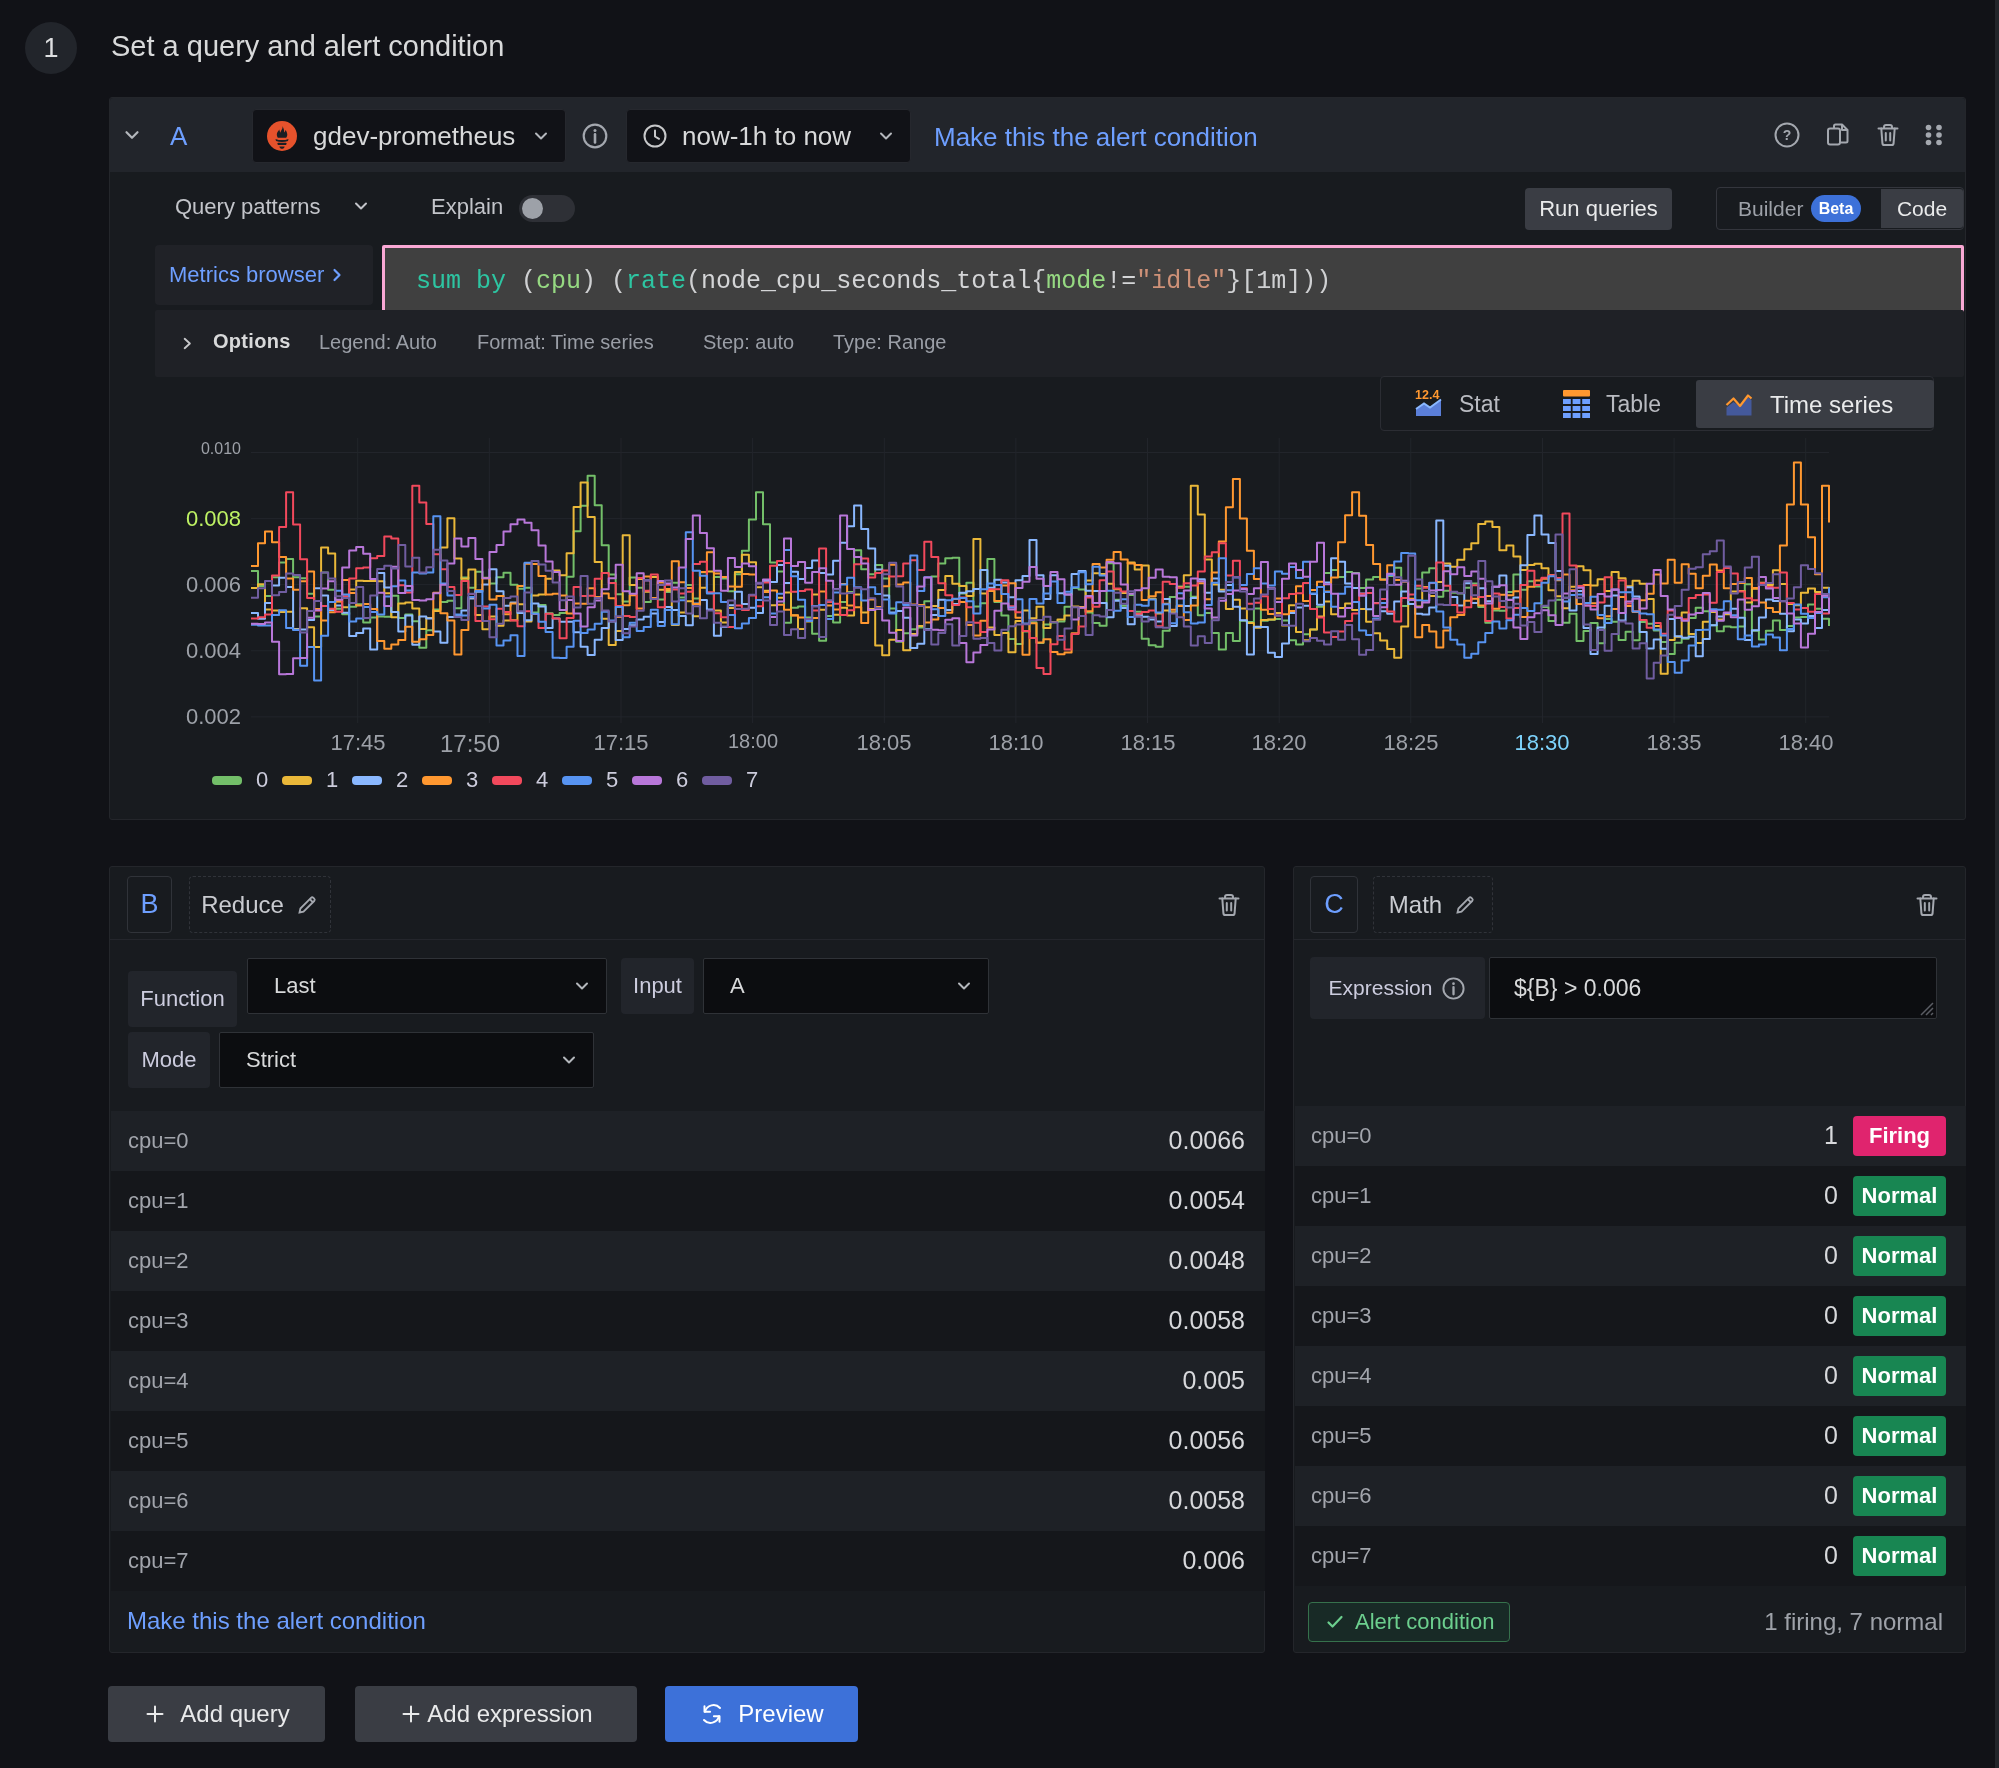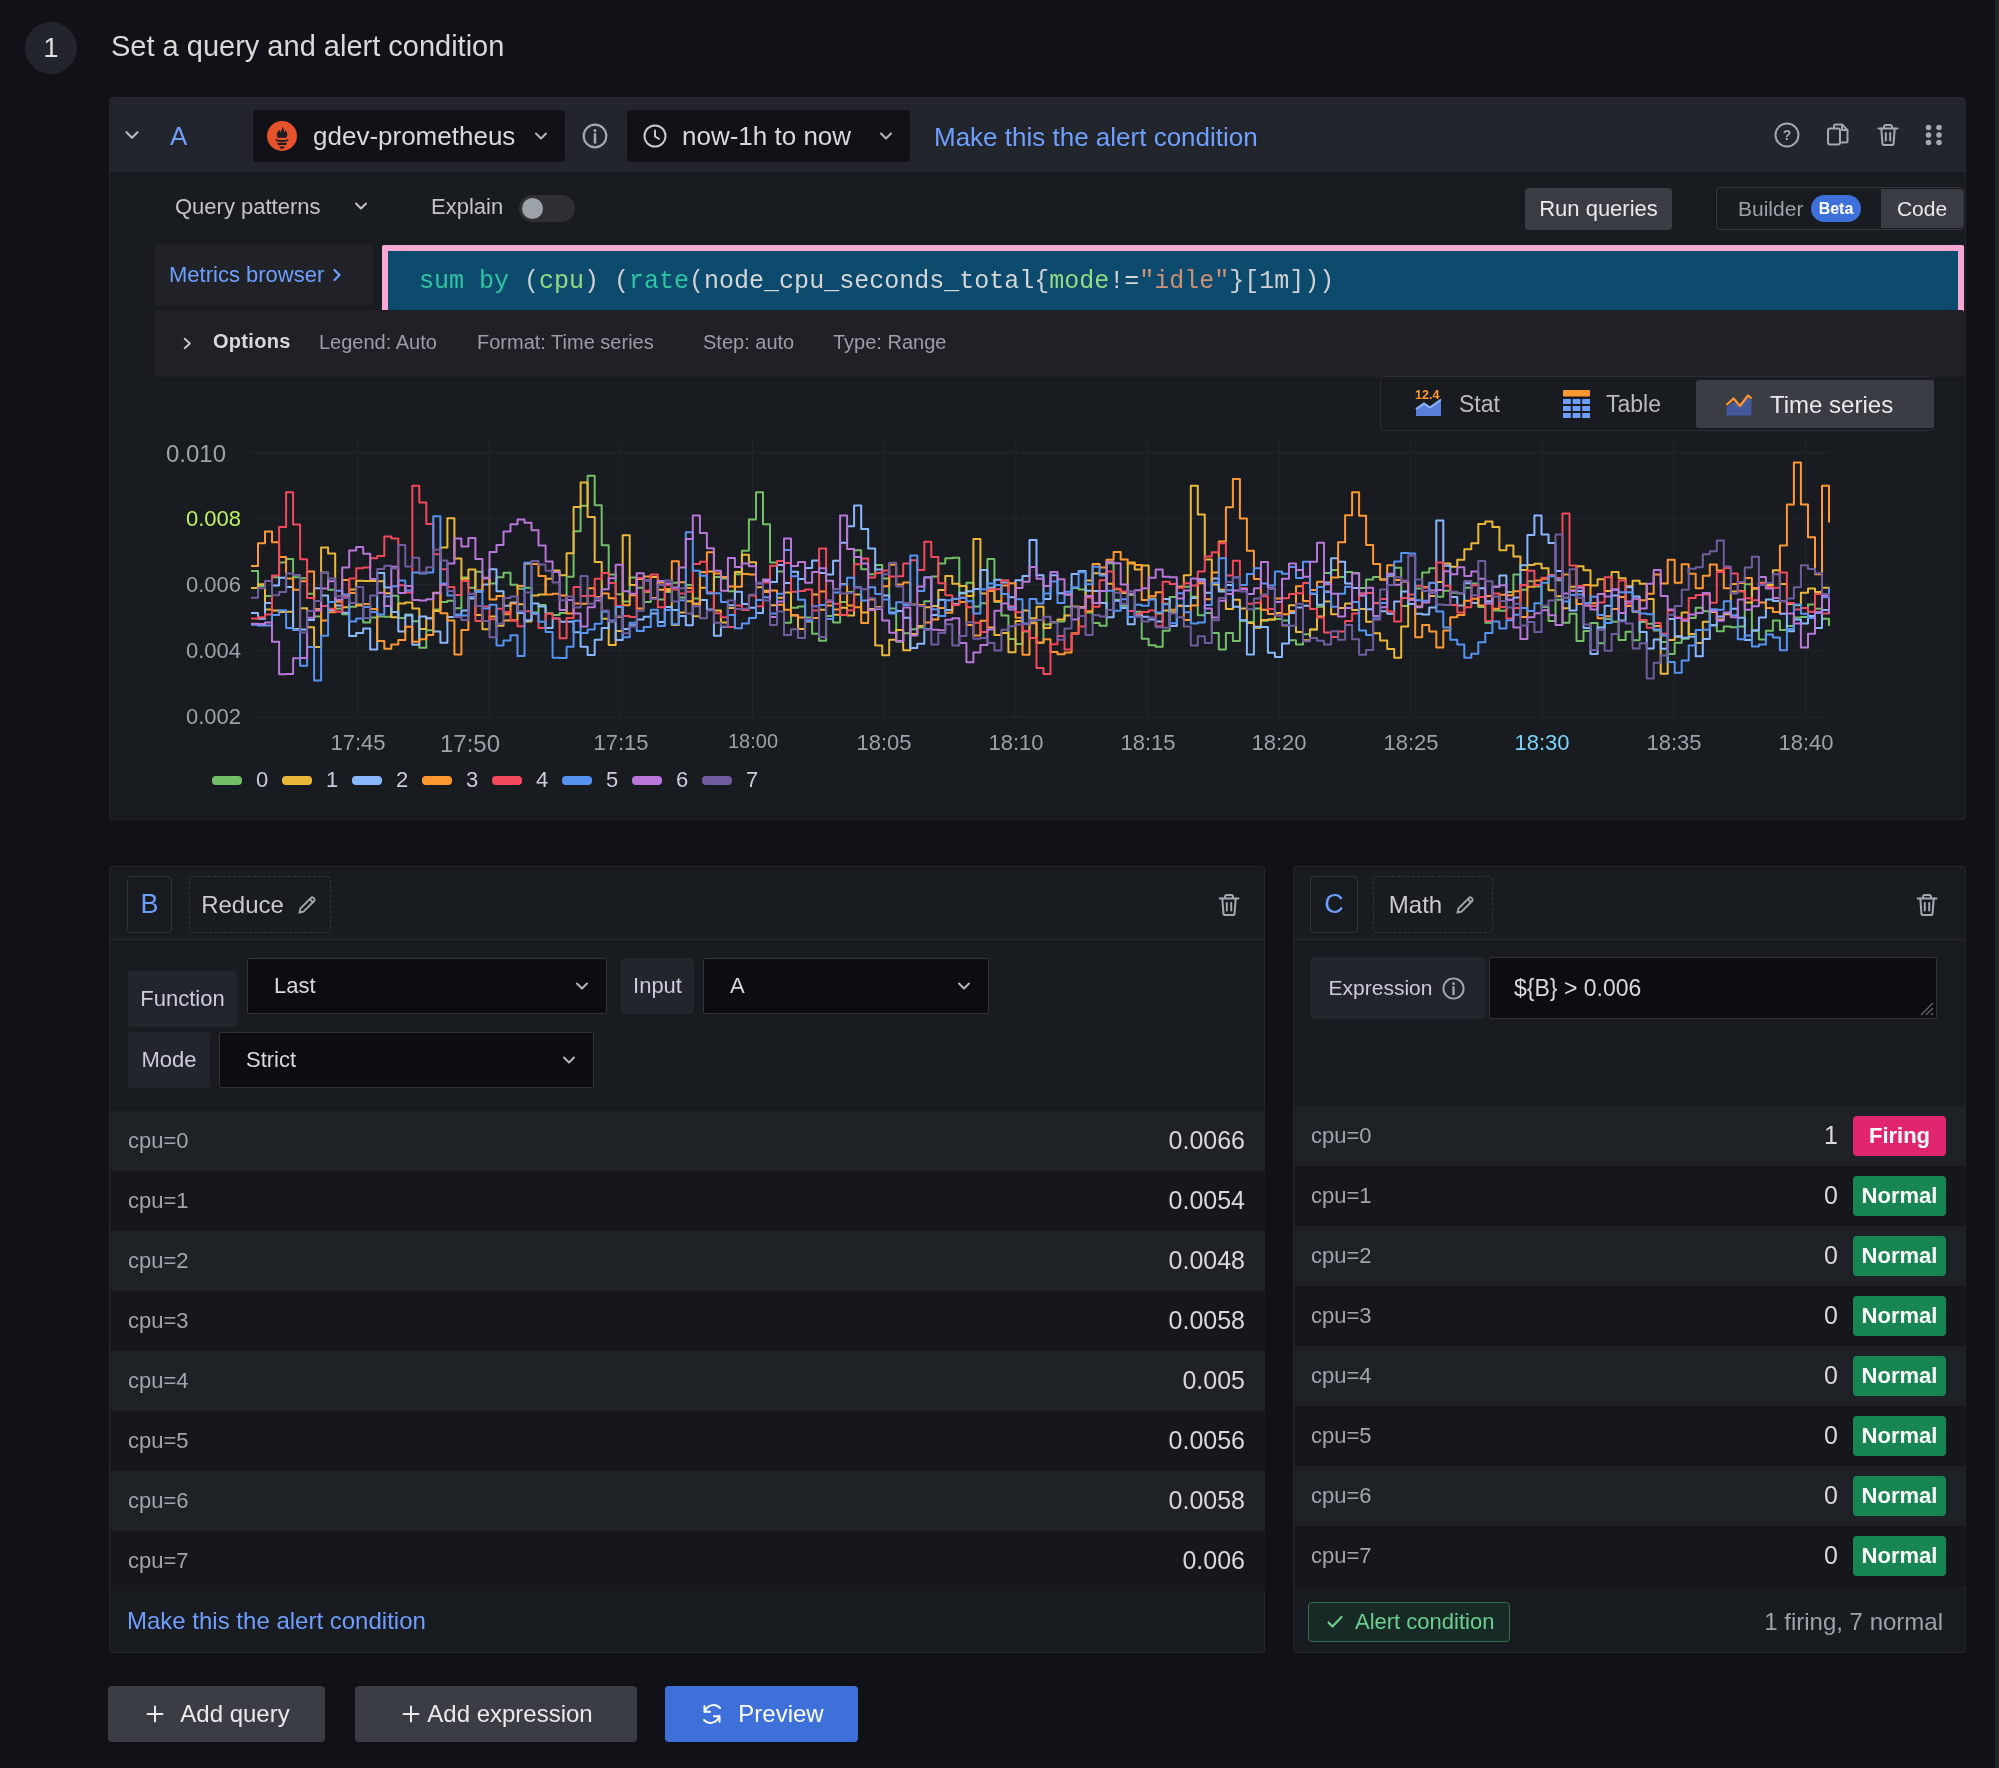--- a/index.html
+++ b/index.html
@@ -150,21 +150,21 @@
       <div class="abs flex" style="left:164px;top:1px;width:82px;height:39px;background:#3a3d44;border-radius:0 3px 3px 0;justify-content:center;font-size:21px;color:#e9eaeb">Code</div>
     </div>
     <div class="abs flex" style="left:45px;top:147px;width:218px;height:60px;background:#202227;border-radius:4px">
       <span style="margin-left:14px;font-size:22px;color:#6e9fff;font-weight:500">Metrics browser</span>
       <span style="margin-left:5px;display:flex">
         <svg width="16" height="16" viewBox="0 0 16 16" fill="none">
           <path d="M5.5 3l5 5-5 5" stroke="#6e9fff" stroke-width="2.2" stroke-linecap="round" stroke-linejoin="round" transform="scale(1.000)"></path>
         </svg>
       </span>
     </div>
-    <div class="abs flex" style="left:272px;top:147px;width:1582px;height:72px;background:#0c4a6e;border:6px solid #f9a8d4;border-radius:2px">
+    <div class="abs flex" style="left:272px;top:147px;width:1582px;height:72px;background:#404040;border:3px solid #f9a8d4;border-radius:2px">
       <div style="margin-left:31px;font-family:'Liberation Mono',monospace;font-size:25px"><span style="color:#2dc5a2">sum by </span><span style="color:#cfd0d2">(</span><span style="color:#96d982">cpu</span><span style="color:#cfd0d2">) (</span><span style="color:#2dc5a2">rate</span><span style="color:#cfd0d2">(</span><span style="color:#d4d5d7">node_cpu_seconds_total</span><span style="color:#cfd0d2">{</span><span style="color:#96d982">mode</span><span style="color:#d4d5d7">!=</span><span style="color:#ce9178">"idle"</span><span style="color:#cfd0d2">}[1m]))</span></div>
     </div>
     <div class="abs" style="left:45px;top:212px;width:1809px;height:67px;background:#1f2126;border-radius:2px">
       <div class="abs flex" style="left:24px;top:25px">
         <svg width="17" height="17" viewBox="0 0 17 17" fill="none">
           <path d="M6 4l5.5 5-5.5 5" stroke="#c7c8ca" stroke-width="2" stroke-linecap="round" stroke-linejoin="round" transform="scale(0.944)"></path>
         </svg>
       </div>
       <div class="abs" style="left:58px;top:20px;font-size:20px;font-weight:bold;color:#d8d9da;letter-spacing:0.3px">Options</div>
       <div class="abs" style="left:164px;top:21px;font-size:20px;color:#9a9ea6">Legend: Auto</div>
@@ -199,21 +199,21 @@
       <div class="abs" style="left:315px;top:3px;width:238px;height:48px;background:#3a3d44;border-radius:3px">
         <div class="abs flex" style="left:28px;top:9px">
           <svg width="30" height="30" viewBox="0 0 30 30" fill="none">
             <path d="M2.5 26.5v-8l7-5.5 6.5 4.5 8-9 3.5 2.5v15.5z" fill="#44599b"></path>
             <path d="M2.5 16l7-6.5 6.5 7.5 8-10.5 3.5 3" stroke="#ff9830" stroke-width="2.2" fill="none" stroke-linejoin="round"></path>
           </svg>
         </div>
         <div class="abs" style="left:74px;top:11px;font-size:24px;font-weight:500;color:#e9eaeb">Time series</div>
       </div>
     </div>
-    <div class="abs" style="left:41px;top:342px;width:90px;text-align:center;font-size:24px;color:#9da1a8">0.010</div>
+    <div class="abs" style="left:41px;top:342px;width:90px;text-align:right;font-size:16px;color:#9da1a8">0.010</div>
     <div class="abs" style="left:41px;top:408px;width:90px;text-align:right;font-size:22px;color:#bef264">0.008</div>
     <div class="abs" style="left:41px;top:474px;width:90px;text-align:right;font-size:22px;color:#9da1a8">0.006</div>
     <div class="abs" style="left:41px;top:540px;width:90px;text-align:right;font-size:22px;color:#9da1a8">0.004</div>
     <div class="abs" style="left:41px;top:606px;width:90px;text-align:right;font-size:22px;color:#9da1a8">0.002</div>
     <div class="abs" style="left:198px;top:632px;width:100px;text-align:center;font-size:22px;color:#9da1a8">17:45</div>
     <div class="abs" style="left:310px;top:632px;width:100px;text-align:center;font-size:24px;color:#9da1a8">17:50</div>
     <div class="abs" style="left:461px;top:632px;width:100px;text-align:center;font-size:22px;color:#9da1a8">17:15</div>
     <div class="abs" style="left:593px;top:632px;width:100px;text-align:center;font-size:20px;color:#9da1a8">18:00</div>
     <div class="abs" style="left:724px;top:632px;width:100px;text-align:center;font-size:22px;color:#9da1a8">18:05</div>
     <div class="abs" style="left:856px;top:632px;width:100px;text-align:center;font-size:22px;color:#9da1a8">18:10</div>

